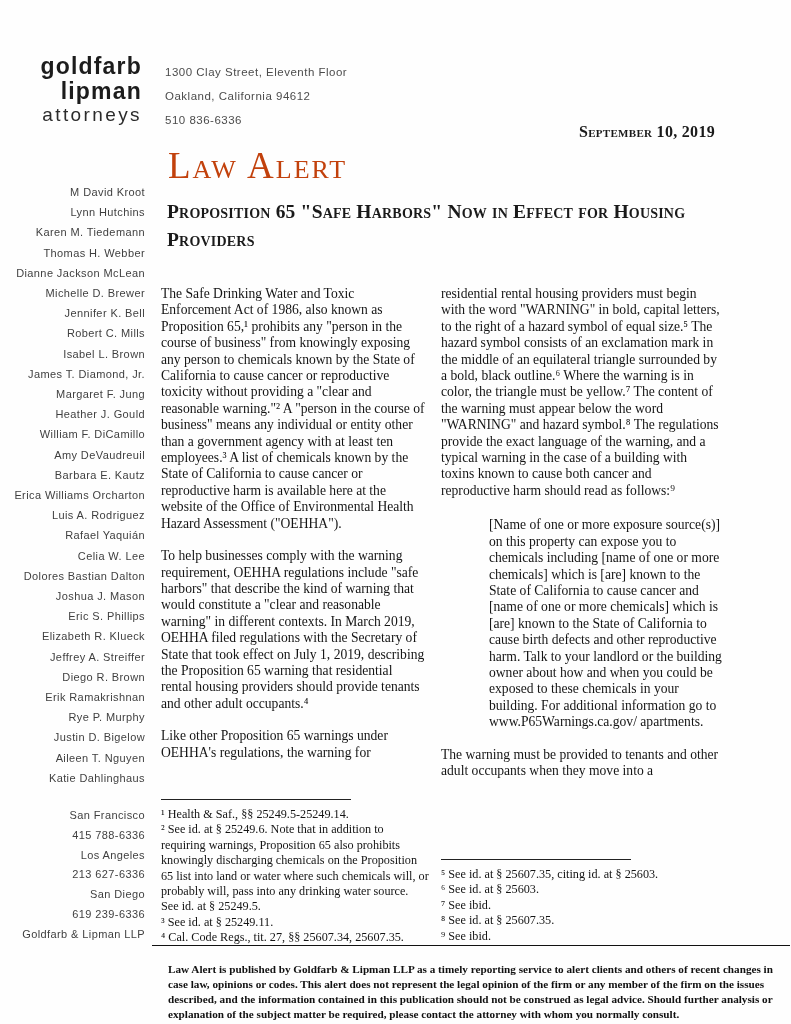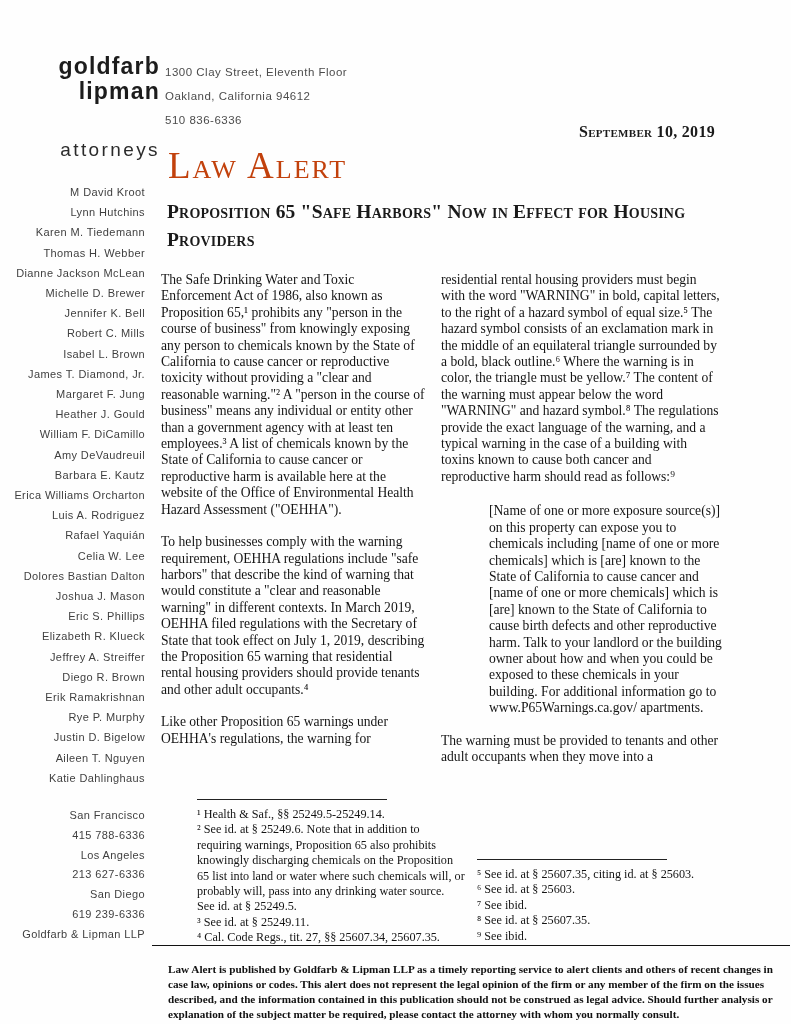--- a/index.html
+++ b/index.html
@@ -2,24 +2,24 @@
 <html><head>
 <meta charset="utf-8">
 <style>
   html,body { margin:0; padding:0; background:#ffffff; }
   .page {
     position:relative; width:791px; height:1024px; background:#fefefe;
     font-family:"Liberation Serif", serif; color:#141414; overflow:hidden;
   }
 
   
-  .logo { position:absolute; left:48px; top:54px; width:112px; text-align:right; color:#1c1c1c;
+  .logo { position:absolute; left:30px; top:54px; width:112px; text-align:right; color:#1c1c1c;
           font-family:"Liberation Sans", sans-serif; }
   .logo-bold  { font-weight:700; font-size:23px; line-height:24.5px; letter-spacing:1.2px; }
-  .logo-light { font-weight:400; font-size:19px; line-height:23px; letter-spacing:2.4px; color:#2b2b2b;margin-top:35px; }
+  .logo-light { font-weight:400; font-size:19px; line-height:23px; letter-spacing:2.4px; color:#2b2b2b; }
 
   .address { position:absolute; left:165px; top:60px; font-family:"Liberation Sans", sans-serif;
              font-size:11.5px; letter-spacing:0.5px; line-height:24px; color:#4c4c4c; }
 
   .date { position:absolute; top:123px; right:76px; font-variant:small-caps; font-weight:700;
           font-size:16px; letter-spacing:0.3px; color:#1a1a1a; }
 
   
   .attorneys { position:absolute; left:0; top:182px; width:145px; text-align:right;
                font-family:"Liberation Sans", sans-serif; font-size:11px; letter-spacing:0.4px;
@@ -29,28 +29,28 @@
                line-height:19.8px; color:#3f3f3f; }
 
   
   .title { position:absolute; left:168px; top:144px; margin:0; font-variant:small-caps;
            font-weight:400; font-size:37px; letter-spacing:2px; color:#c2410c; }
   .subtitle { position:absolute; left:167px; top:198px; margin:0; width:520px;
               font-variant:small-caps; font-weight:700; font-size:19.5px; line-height:28px;
               letter-spacing:0.2px; color:#1a1a1a; }
 
   
-  .col { position:absolute; top:272px; font-size:13.6px; line-height:16.4px; }
+  .col { position:absolute; top:286px; font-size:13.6px; line-height:16.4px; }
   .col-left  { left:161px; width:264px; }
   .col-right { left:441px; width:282px; }
   .col p { margin:0 0 16px 0; }
   .col blockquote { margin:18px 0 16px 48px; width:236px; }
 
   
-  .fn-block { position:absolute; font-size:12.2px; line-height:15.4px;margin-left:36px; }
+  .fn-block { position:absolute; font-size:12.2px; line-height:15.4px; }
   .fn-left  { left:161px; top:799px; width:268px; }
   .fn-right { left:441px; top:859px; width:285px; }
   .fn-rule  { width:190px; border-top:1.5px solid #222; margin-bottom:7px; }
 
   
   .disclaimer { position:absolute; left:152px; top:945px; width:638px; }
   .disclaimer-rule { border-top:1.5px solid #111; margin-bottom:5px; }
   .disclaimer p { margin:16px; font-size:11.2px; line-height:14.9px; font-weight:700; color:#111; }
 </style>
 </head>

